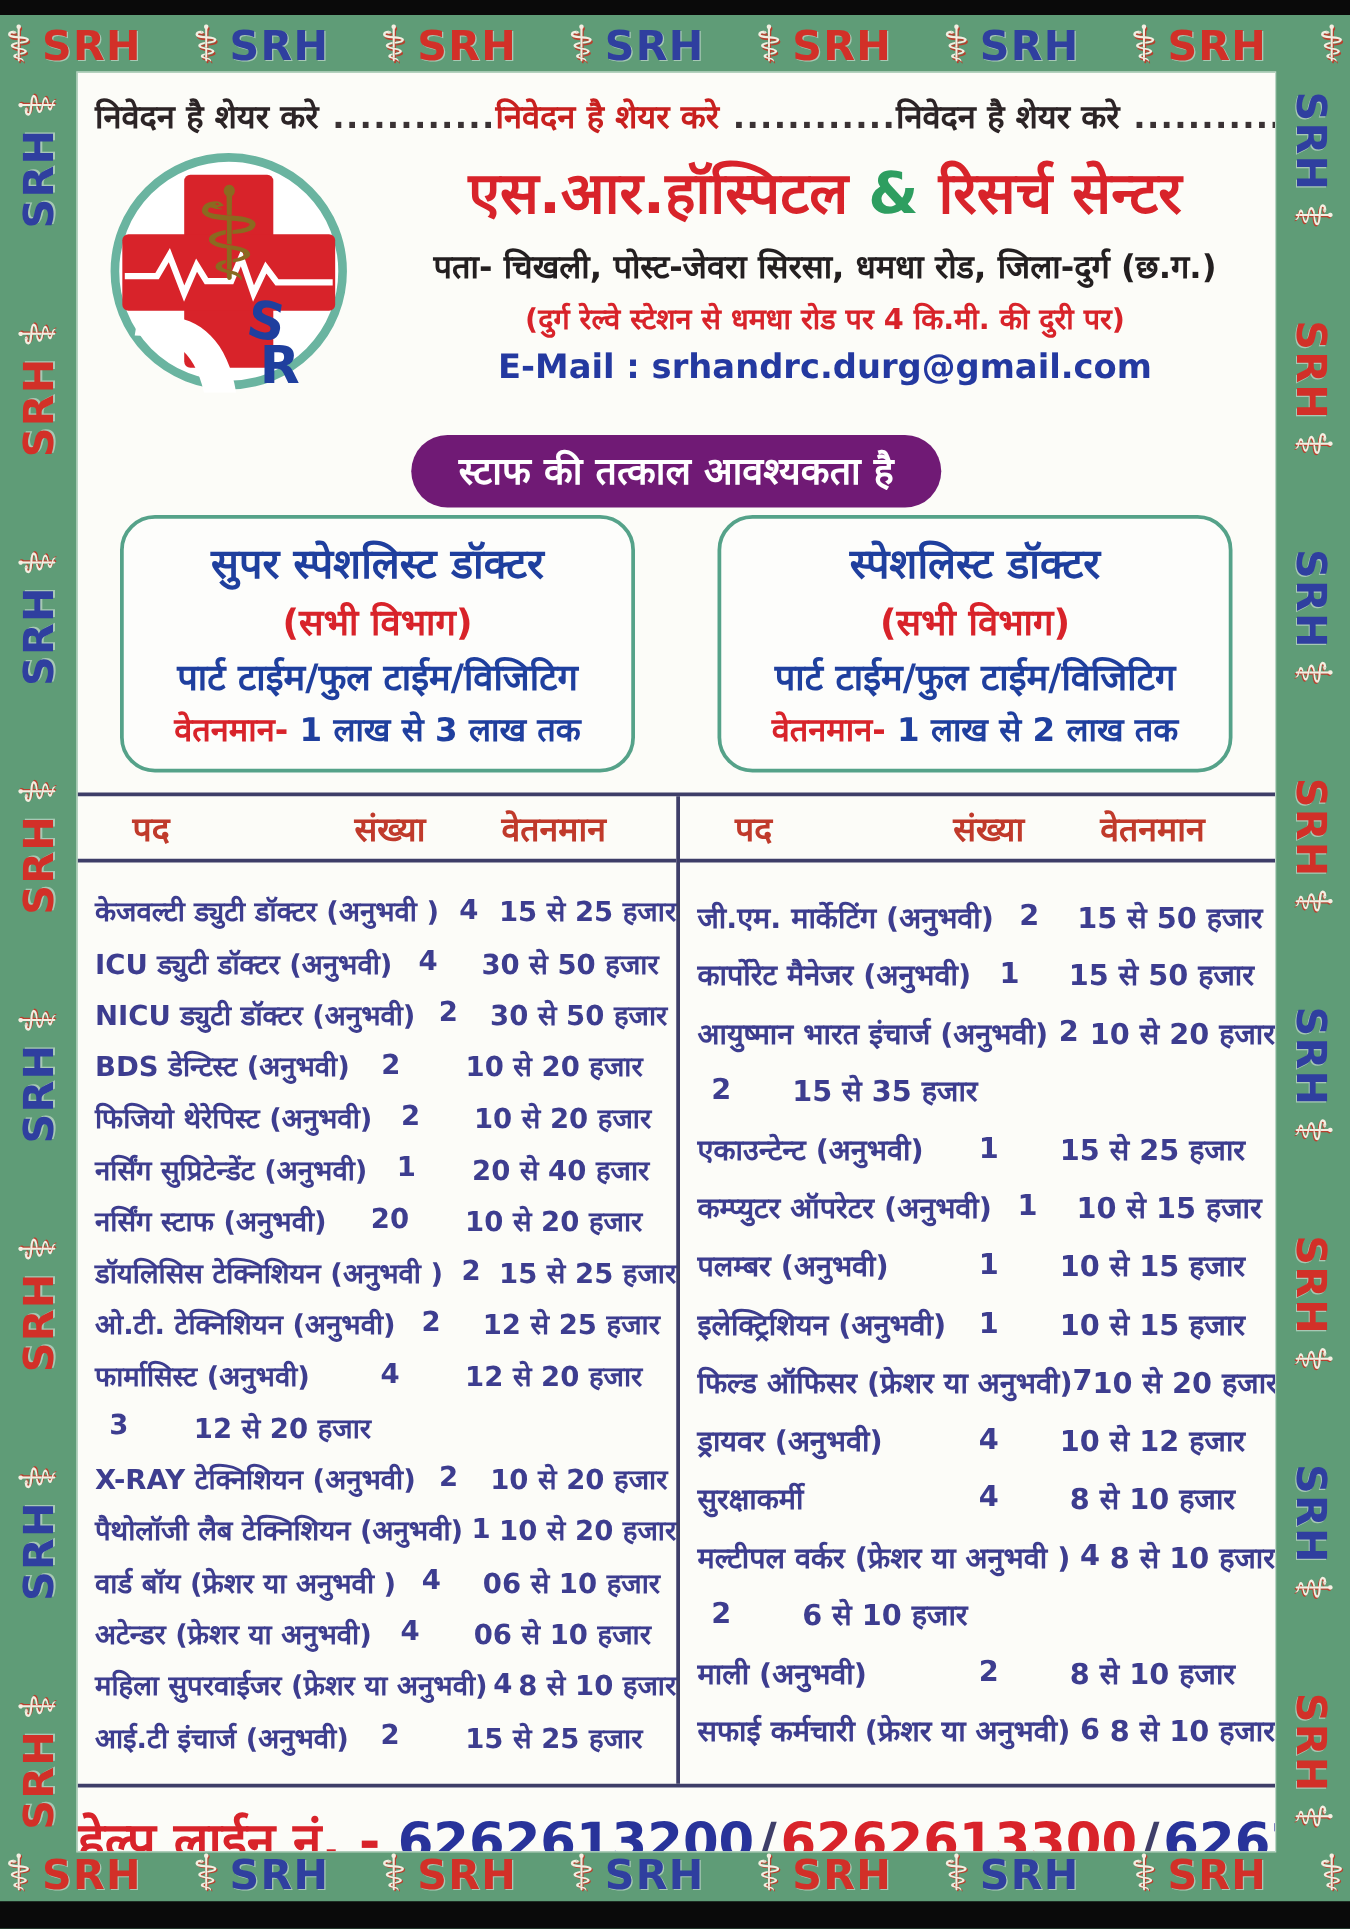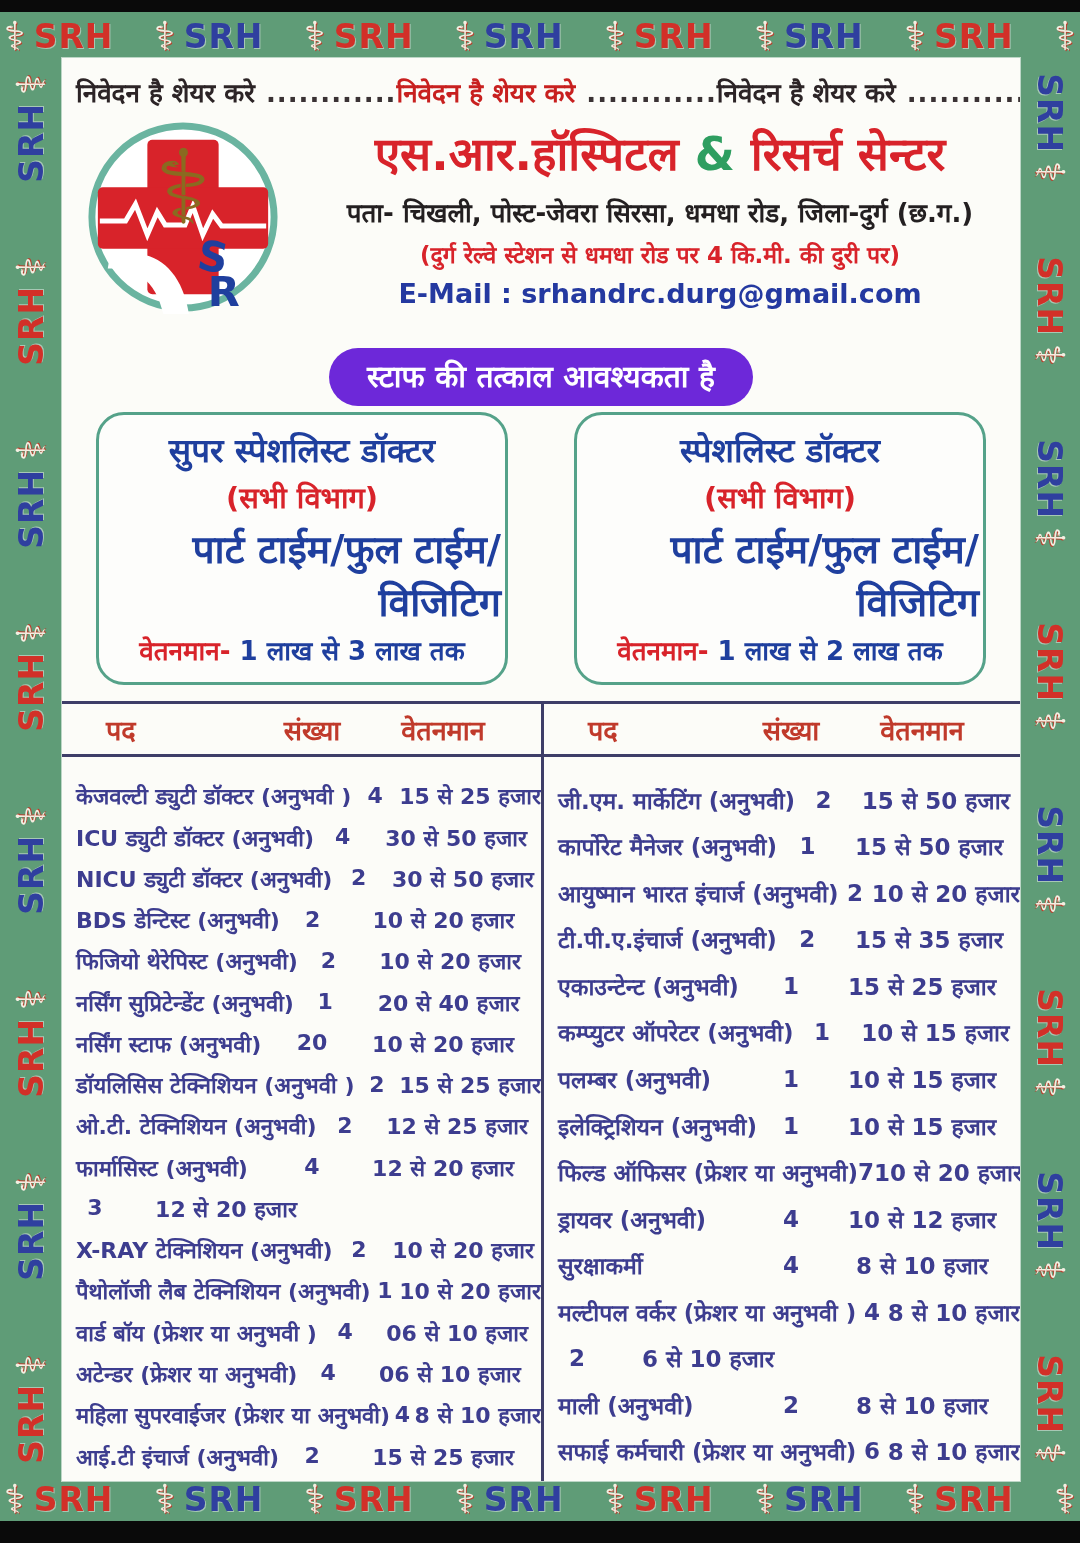--- a/index.html
+++ b/index.html
@@ -32,28 +32,28 @@
 
   .header-block{position:relative;height:220px;margin-top:4px;}
   .logo{position:absolute;left:22px;top:4px;width:198px;height:198px;}
   .head-text{margin-left:238px;text-align:center;padding-top:16px;}
   .hospital-name{font-size:46px;font-weight:800;line-height:1.05;}
   .name-red{color:#d8232a;} .name-green{color:#2e9e60;}
   .address{font-size:26px;font-weight:800;color:#231f20;margin-top:16px;}
   .distance{font-size:23px;font-weight:800;color:#d8232a;margin-top:8px;}
   .email{font-size:27px;font-weight:800;color:#2439a0;margin-top:8px;}
 
-  .banner{width:fit-content;margin:14px auto 0;background:#6d28d9;color:#fff;font-size:30px;
+  .banner{width:fit-content;margin:14px auto 0;background:#701a75;color:#fff;font-size:30px;
           font-weight:800;padding:7px 38px 10px;border-radius:34px;}
 
   .boxes{display:flex;gap:66px;padding:6px 34px 0;}
   .vbox{flex:1;border:3px solid #55a289;border-radius:28px;text-align:center;padding:12px 4px 14px;background:#fdfdfb;}
   .vbox-title{font-size:33px;font-weight:800;color:#1f3f9e;}
   .vbox-dept{font-size:29px;font-weight:800;color:#d8232a;margin-top:5px;}
-  .vbox-time{font-size:39px;font-weight:800;color:#1f3f9e;margin-top:5px;text-align:right;}
+  .vbox-time{font-size:29px;font-weight:800;color:#1f3f9e;margin-top:5px;}
   .vbox-salary{font-size:26px;font-weight:800;margin-top:5px;}
   .sal-label{color:#d8232a;} .sal-value{color:#1f3f9e;}
 
   .jobs-table{display:flex;margin-top:16px;border-top:3px solid #3e3e68;border-bottom:3px solid #3e3e68;height:790px;}
   .table-half{width:50%;display:flex;flex-direction:column;box-sizing:border-box;}
   .table-half.right-half{border-left:3px solid #3e3e68;}
   .thead{display:flex;align-items:center;height:50px;border-bottom:3px solid #3e3e68;color:#c03a2b;
          font-weight:700;font-size:27px;flex:none;}
   .th-post{flex:1;padding-left:44px;} .th-count{width:66px;text-align:center;} .th-salary{width:196px;text-align:center;}
   .tbody{flex:1;display:flex;flex-direction:column;justify-content:space-evenly;padding:12px 0;}
@@ -398,21 +398,20 @@
               <span class="td-post">कार्पोरेट मैनेजर (अनुभवी)</span>
               <span class="td-count">1</span>
               <span class="td-salary">15 से 50 हजार</span>
             </div>
             <div class="trow">
               <span class="td-post">आयुष्मान भारत इंचार्ज (अनुभवी)</span>
               <span class="td-count">2</span>
               <span class="td-salary">10 से 20 हजार</span>
             </div>
             <div class="trow">
-              <span class="td-post">टी.पी.ए.इंचार्ज  (अनुभवी)</span>
               <span class="td-count">2</span>
               <span class="td-salary">15 से 35 हजार</span>
             </div>
             <div class="trow">
               <span class="td-post">एकाउन्टेन्ट (अनुभवी)</span>
               <span class="td-count">1</span>
               <span class="td-salary">15 से 25 हजार</span>
             </div>
             <div class="trow">
               <span class="td-post">कम्प्युटर ऑपरेटर (अनुभवी)</span>

